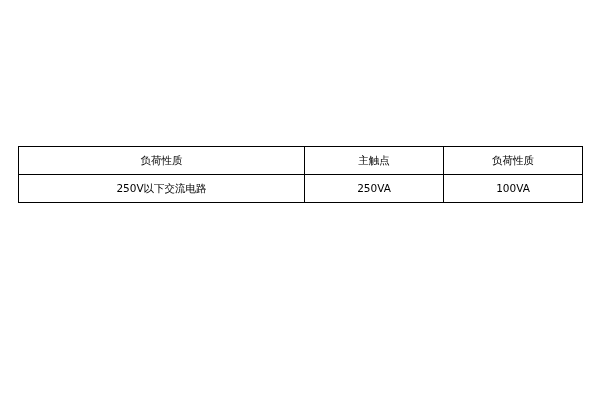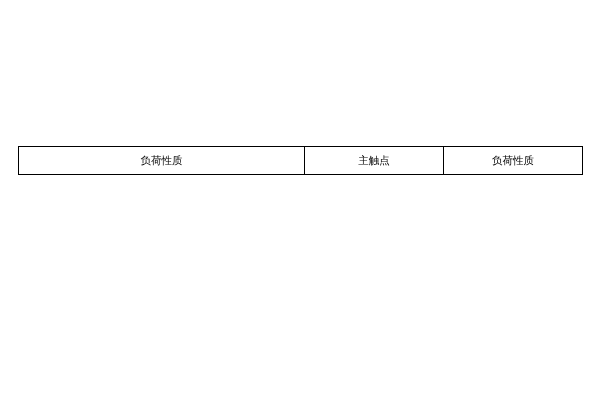--- a/index.html
+++ b/index.html
@@ -52,16 +52,21 @@
 
 <div class="page">
   <div class="table-wrap">
     <table class="spec-table">
       <tbody>
         <tr>
           <td class="col-0">负荷性质</td>
           <td class="col-1">主触点</td>
           <td class="col-2">负荷性质</td>
         </tr>
+        <tr>
+          <td class="col-0">250V以下交流电路</td>
+          <td class="col-1">250VA</td>
+          <td class="col-2">100VA</td>
+        </tr>
       </tbody>
     </table>
   </div>
 </div>
 
 </body></html>

